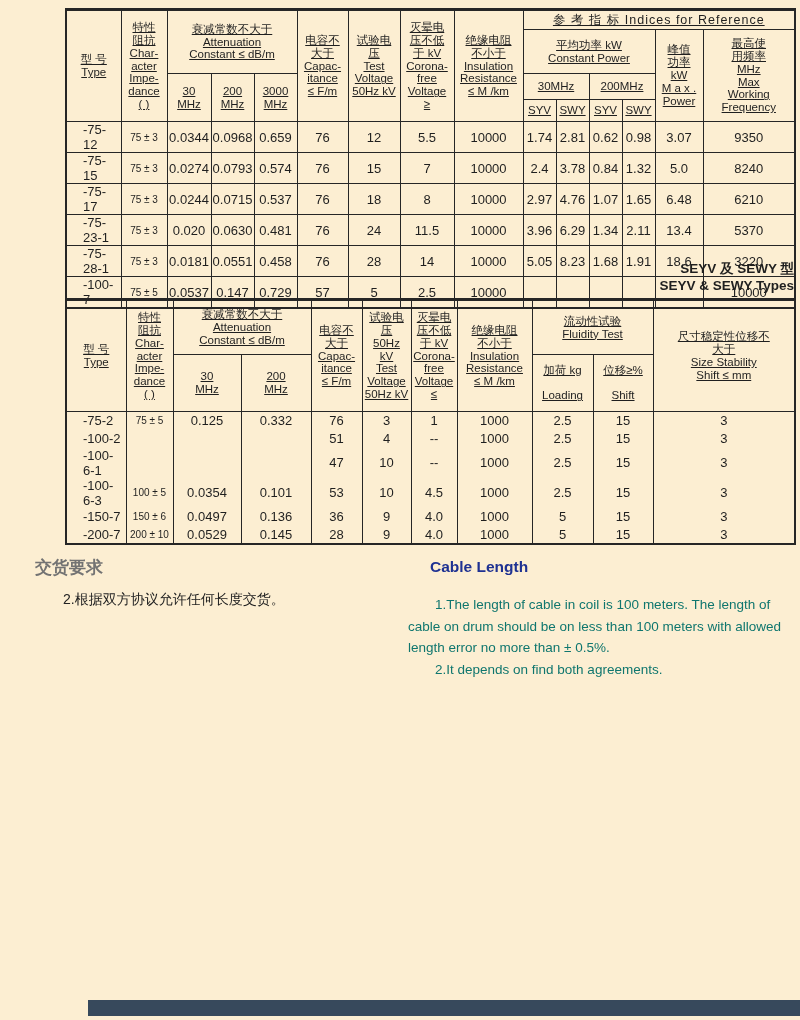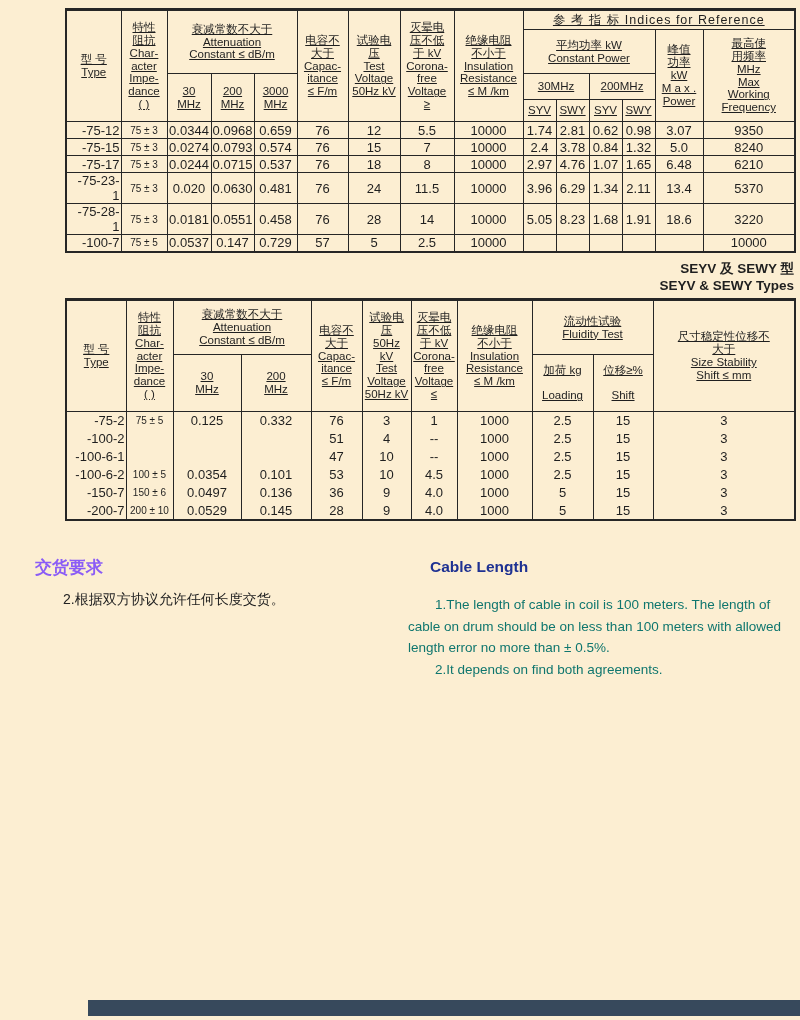--- a/index.html
+++ b/index.html
@@ -39,21 +39,21 @@
   }
 
   .t1 { left:65px; top:8px; width:729px; border:2px solid #262626; border-top:3px solid #262626; }
   .t1 th, .t1 td { border:1px solid #262626; }
   .t1 tbody td { height:17px; }
 
   .t2 { left:65px; top:298px; width:729px; border:2px solid #262626; border-top:3px solid #262626; }
   .t2 th { border:1px solid #262626; }
   .t2 tbody td { height:18px; border:1px solid #262626; border-top:none; border-bottom:none; }
 
-  td.c-type { text-align:right; padding-left:4px; }
+  td.c-type { text-align:left; padding-left:16px; }
   td.c-imp  { font-size:10px; }
 
   .indices-hdr { font-size:12.5px; letter-spacing:1px; }
   .h-tall { font-size:11.5px; }
 
   
   .t2-title {
     position:absolute;
     right:6px; top:261px;
     text-align:right;
@@ -62,21 +62,21 @@
     line-height:1.25;
   }
 
   
   .delivery {
     position:absolute;
     left:35px; top:556px; width:360px;
   }
   .delivery h2 {
     font-size:17px; font-weight:bold;
-    color:#8b5cf6;
+    color:#737373;
     margin-bottom:10px;
   }
   .delivery p {
     font-size:14px; line-height:1.55;
     text-indent:2em;
     color:#222;
   }
   .cable {
     position:absolute;
     left:408px; top:558px; width:384px;
@@ -411,21 +411,21 @@
           <td></td>
           <td>47</td>
           <td>10</td>
           <td>--</td>
           <td>1000</td>
           <td>2.5</td>
           <td>15</td>
           <td>3</td>
         </tr>
         <tr>
-          <td class="c-type">-100-6-2</td>
+          <td class="c-type">-100-6-3</td>
           <td class="c-imp">100 ± 5</td>
           <td>0.0354</td>
           <td>0.101</td>
           <td>53</td>
           <td>10</td>
           <td>4.5</td>
           <td>1000</td>
           <td>2.5</td>
           <td>15</td>
           <td>3</td>

